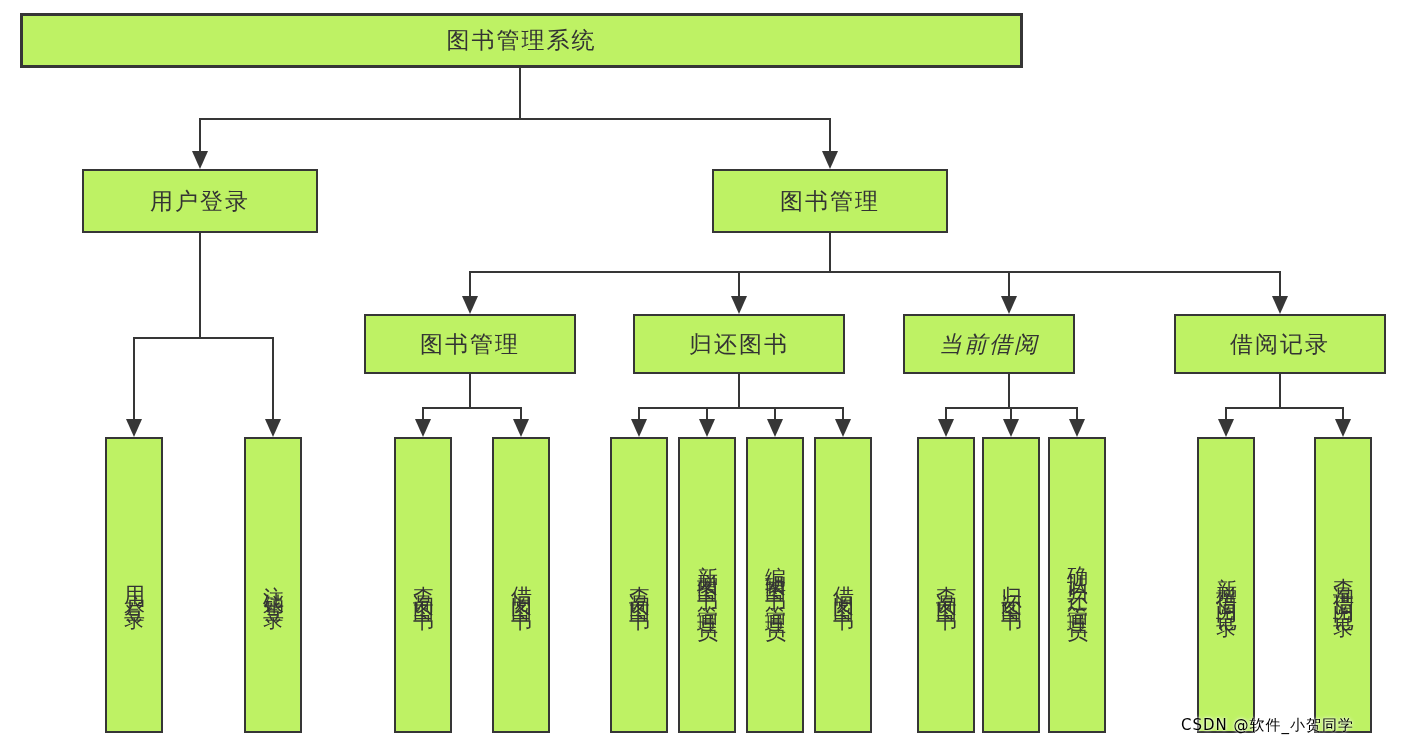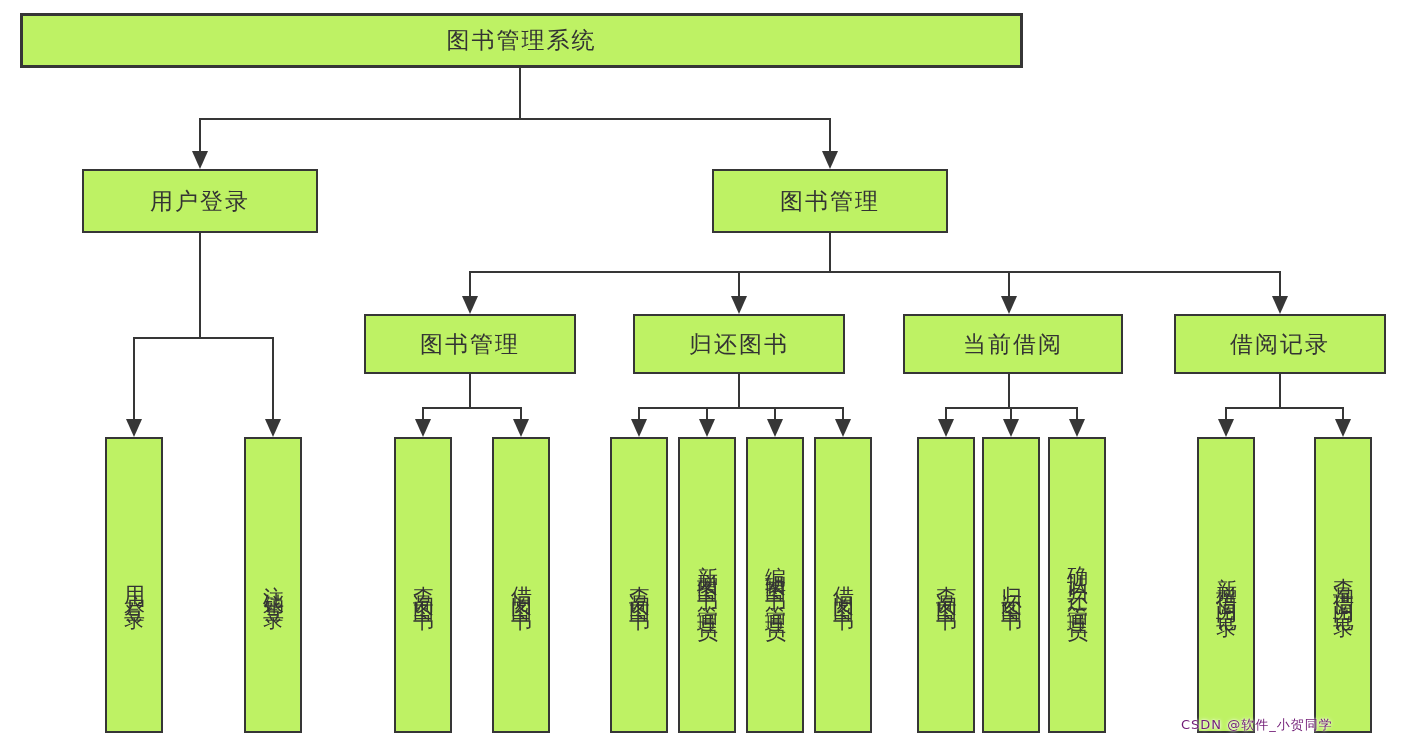--- a/index.html
+++ b/index.html
@@ -44,22 +44,22 @@
     position: absolute;
     width: 0; height: 0;
     border-left: 8px solid transparent;
     border-right: 8px solid transparent;
     border-top: 18px solid #363636;
   }
   .watermark {
     position: absolute;
     left: 1181px;
     top: 716px;
-    font-size: 13px;
-    color: #701a75;
+    font-size: 15px;
+    color: #000000;
     letter-spacing: 1px;
     white-space: nowrap;
     text-shadow: 0 0 2px #ffffff, 0 0 4px #ffffff;
     z-index: 10;
   }
 </style>
 </head>
 <body>
 
 <div id="canvas">
@@ -99,21 +99,21 @@
   <div class="arrow" style="left:1001px; top:296px;"></div>
   <div class="line" style="left:1279px; top:271px; width:2px; height:25px;"></div>
   <div class="arrow" style="left:1272px; top:296px;"></div>
 
   <div class="node" style="left:364px; top:314px; width:212px; height:60px;">
     <span>图书管理</span>
   </div>
   <div class="node" style="left:633px; top:314px; width:212px; height:60px;">
     <span>归还图书</span>
   </div>
-  <div class="node" style="left:903px; top:314px; width:220px; height:60px;">
+  <div class="node" style="left:903px; top:314px; width:172px; height:60px;font-style:italic;">
     <span>当前借阅</span>
   </div>
   <div class="node" style="left:1174px; top:314px; width:212px; height:60px;">
     <span>借阅记录</span>
   </div>
 
   <div class="line" style="left:469px; top:374px; width:2px; height:33px;"></div>
   <div class="line" style="left:422px; top:407px; width:100px; height:2px;"></div>
   <div class="line" style="left:422px; top:407px; width:2px; height:12px;"></div>
   <div class="arrow" style="left:415px; top:419px;"></div>

